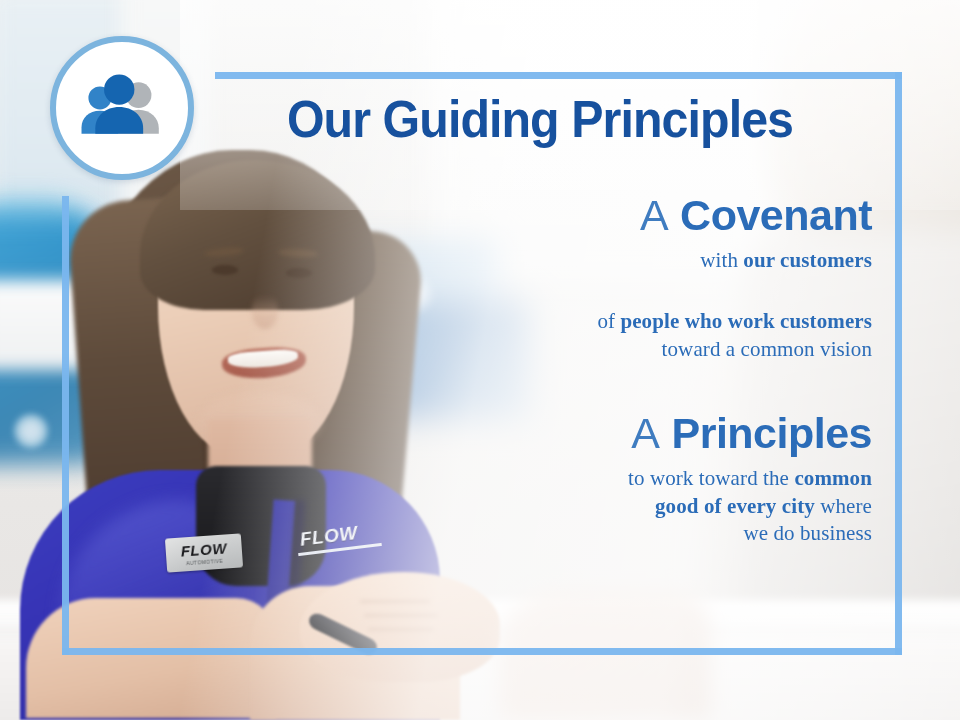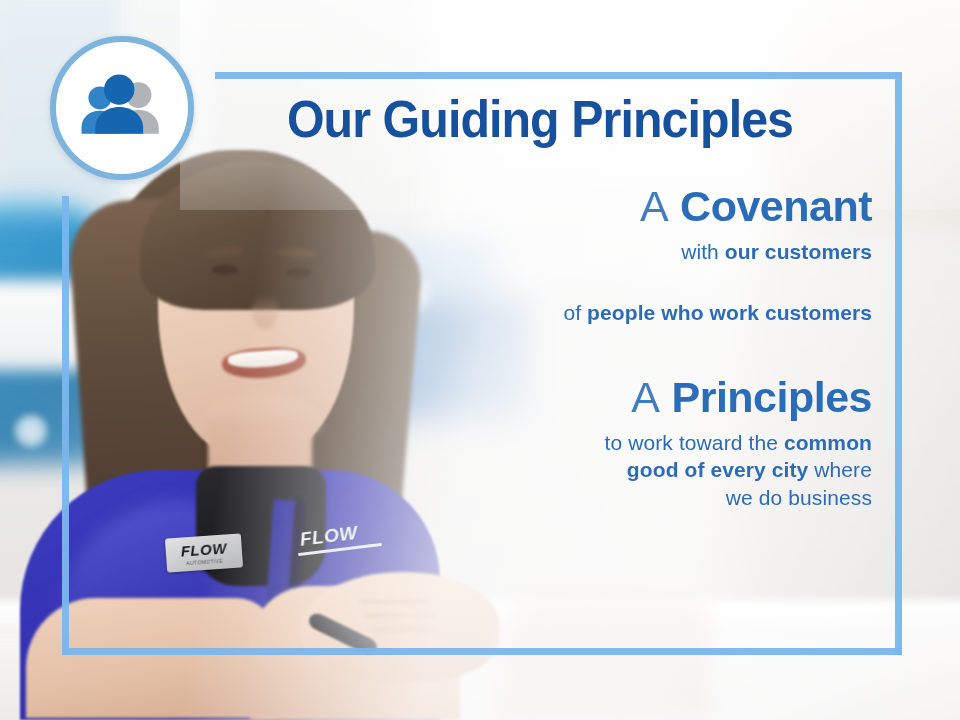--- a/index.html
+++ b/index.html
@@ -390,24 +390,25 @@
     font-weight: normal;
     color: var(--lead-blue);
     letter-spacing: 0;
   }
   .block-sub {
     font-size: 21px;
     line-height: 1.30;
     font-weight: normal;
     letter-spacing: .1px;
     margin-top: 6px;
+    font-family: Liberation Serif, serif;
   }
   .block-sub b { font-weight: bold; }
 
-  #b1 { margin-top: 0; }
+  #b1 { margin-top: 9px; }
   #b1 .block-sub { margin-top: 8px; }
   #b2 { margin-top: 34px; }
   #b2 .block-sub { margin-top: 14px; }
   #b3 { margin-top: 46px; }
   #b3 .block-sub { margin-top: 8px; }
 </style>
 </head>
 <body>
 
 <div id="poster" style="--title-blue: #17519e; --body-blue: #2b6cb8; --lead-blue: #3f7cc0; --frame: #7ab6ee; --ring: #7cb4de;">
@@ -501,21 +502,21 @@
 
     <div class="block" id="b1">
       <div class="block-head">
         <span class="lead">A</span>
         <span>Covenant</span>
       </div>
       <div class="block-sub"><span>with </span><b>our customers</b></div>
     </div>
 
     <div class="block" id="b2">
-      <div class="block-sub"><span>of </span><b>people who work customers</b><br></div>
+      <div class="block-sub"><span>of </span><b>people who work customers</b><br><span>toward a common vision</span></div>
     </div>
 
     <div class="block" id="b3">
       <div class="block-head">
         <span class="lead">A</span>
         <span>Principles</span>
       </div>
       <div class="block-sub"><span>to work toward the </span><b>common</b><br><b>good of every city</b><span> where</span><br><span>we do business</span></div>
     </div>
 

